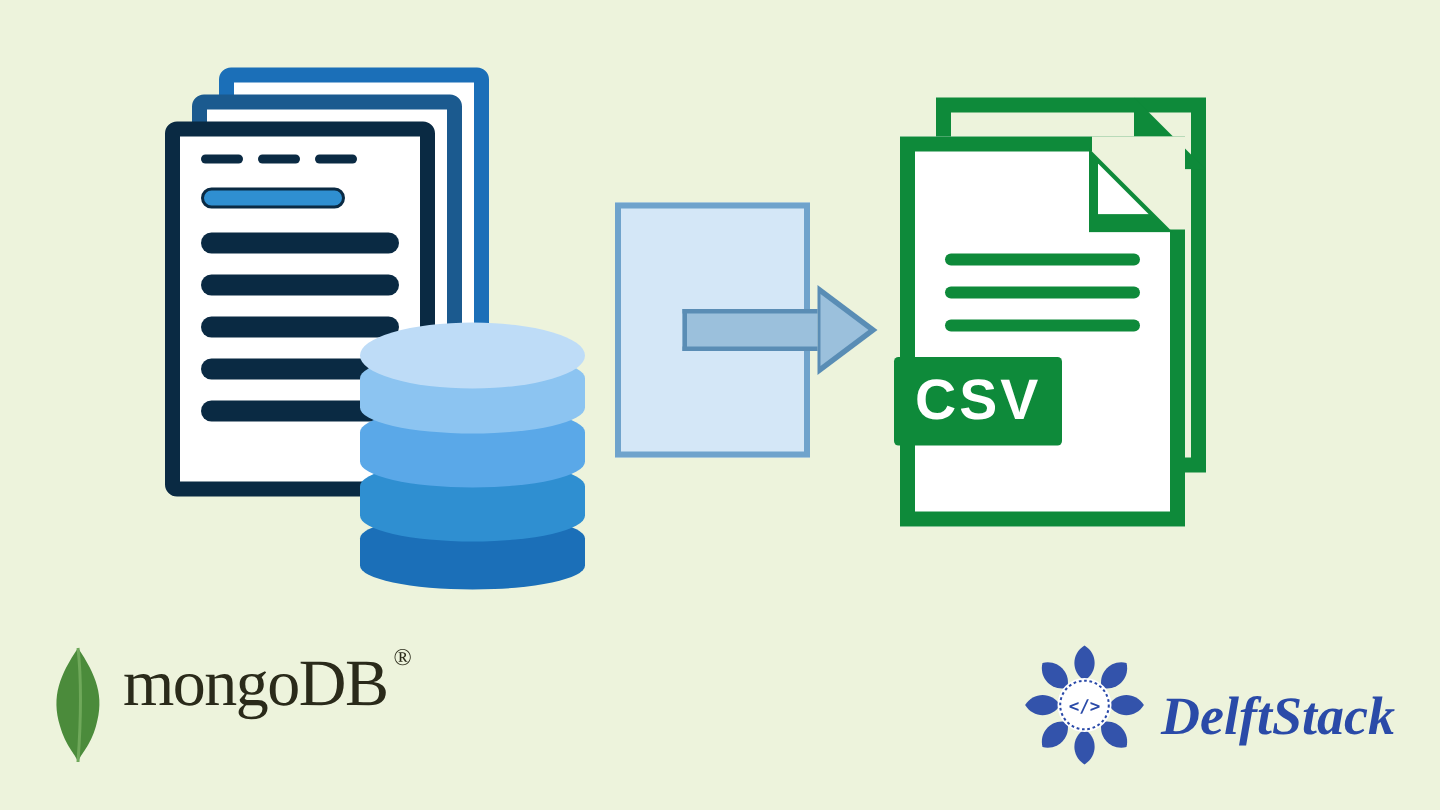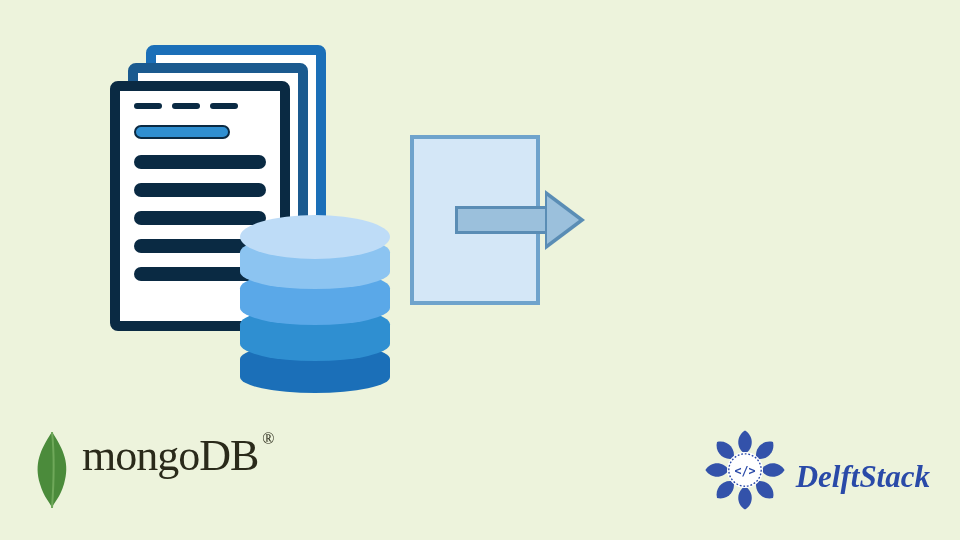--- a/index.html
+++ b/index.html
@@ -236,21 +236,21 @@
   display: flex;
   align-items: center;
   gap: 6px;
 }
 .delft-mandala {
   width: 90px;
   height: 90px;
 }
 .delft-text {
   font-family: Georgia, serif;
-  font-size: 31px;
+  font-size: 36px;
   font-style: italic;
   color: #2a4aa8;
   font-weight: 600;
   margin-top: 13px;
 }
 </style>
 </head>
 <body>
 
 <div class="diagram-area">
@@ -279,20 +279,35 @@
       <div class="cyl-top"></div>
     </div>
   </div>
 
   <div class="arrow-box"></div>
   <div class="arrow">
     <div class="arrow-shaft"></div>
     <div class="arrow-head"></div>
   </div>
 
+  <div class="csv-stack">
+    <div class="csv-frame csv-back">
+      <div class="csv-back-corner"></div>
+    </div>
+    <div class="csv-front">
+      <div class="csv-front-corner-cut"></div>
+      <div class="csv-front-fold"></div>
+      <div class="csv-lines">
+        <span></span>
+          <span></span>
+          <span></span>
+      </div>
+      <div class="csv-badge">CSV</div>
+    </div>
+  </div>
 
 </div>
 
 <div class="logo-area">
   <div class="mongo-logo">
     <div class="mongo-leaf">
       <svg viewBox="0 0 44 80">
         <path d="M22 2 C 10 20, 4 34, 10 54 C 14 68, 20 72, 22 78 C 24 72, 30 68, 34 54 C 40 34, 34 20, 22 2 Z" fill="#4b8b3b"></path>
         <path d="M22 2 C 24 20, 24 50, 22 78" stroke="#6fa85a" stroke-width="2" fill="none"></path>
       </svg>

